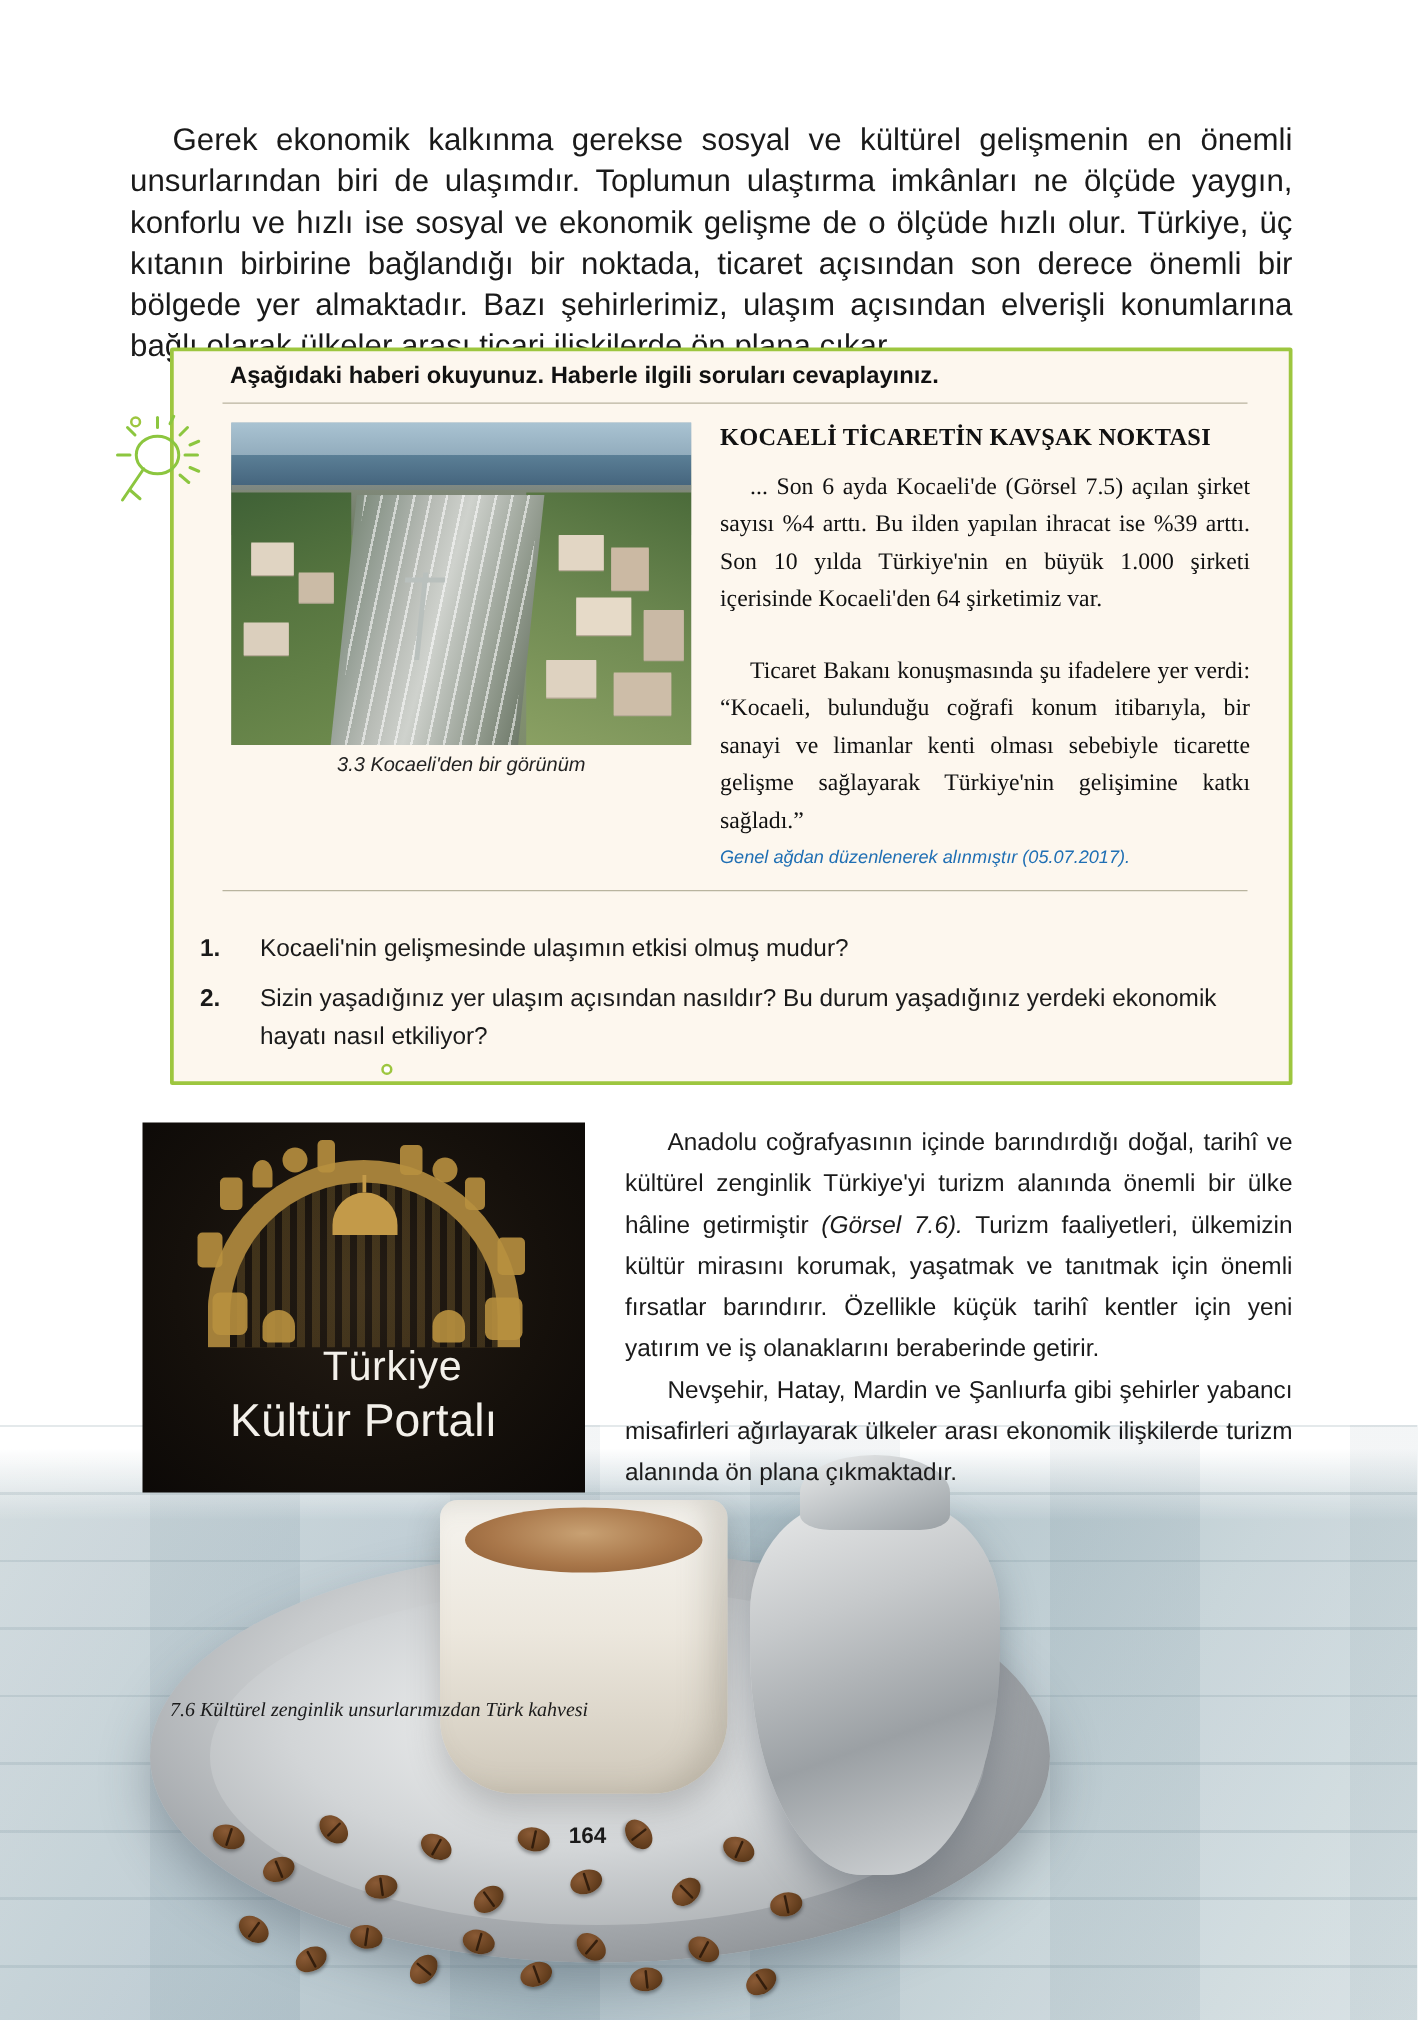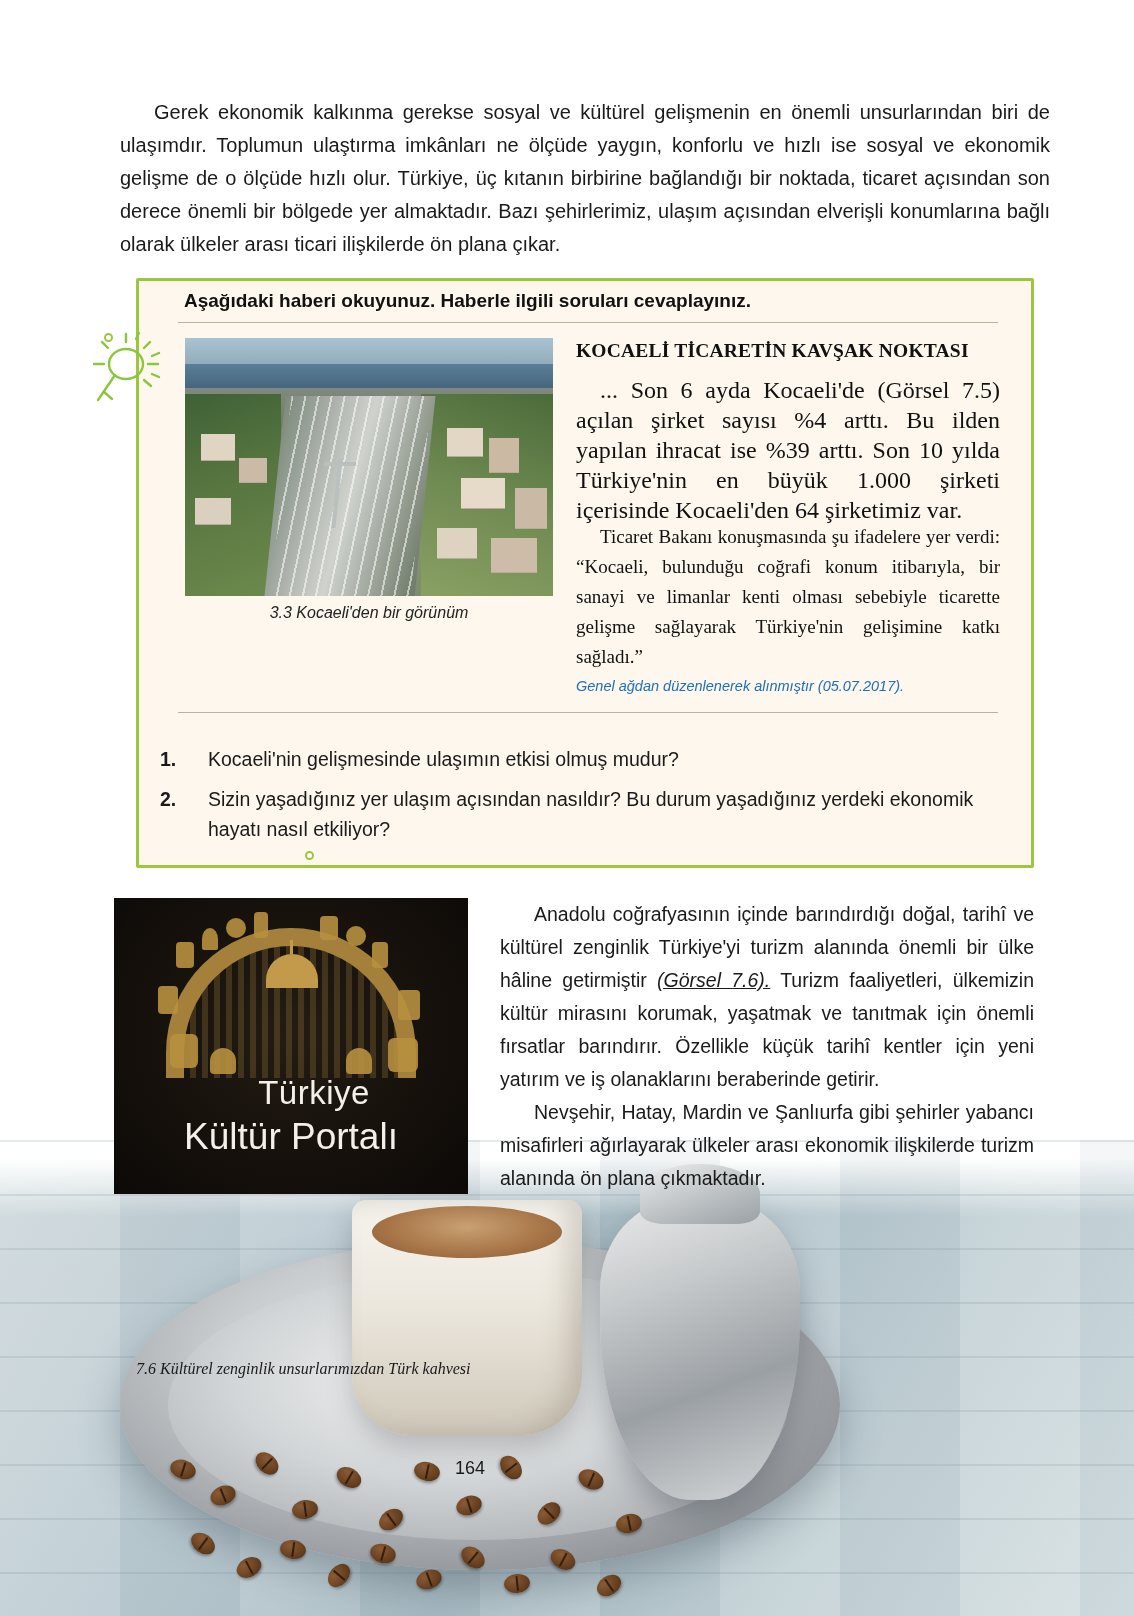--- a/index.html
+++ b/index.html
@@ -122,26 +122,25 @@
   .page {
     position: absolute;
     inset: 0;
   }
 
   .intro-para {
     position: absolute;
     left: 104px;
     top: 96px;
     width: 930px;
-    font-size: 20px;
+    font-size: 25px;
     line-height: 33px;
     color: #1a1a1a;
     text-align: justify;
     text-indent: 34px;
-    margin-left: 16px;
   }
 
   
   .activity-box {
     position: absolute;
     left: 136px;
     top: 278px;
     width: 898px;
     height: 590px;
     background: #fdf7ee;
@@ -239,21 +238,21 @@
     font-weight: bold;
     color: #111;
     letter-spacing: .2px;
   }
   .news-p1 {
     position: absolute;
     left: 576px;
     top: 375px;
     width: 424px;
     font-family: "Liberation Serif", serif;
-    font-size: 24px;
+    font-size: 19px;
     line-height: 30px;
     color: #111;
     text-align: justify;
     text-indent: 24px;
   }
   .news-p2 {
     position: absolute;
     left: 576px;
     top: 522px;
     width: 424px;
@@ -383,41 +382,42 @@
     left: 500px;
     top: 898px;
     width: 534px;
     font-size: 19.5px;
     line-height: 33px;
     color: #1a1a1a;
     text-align: justify;
   }
   .right-para p { margin: 0; text-indent: 34px; }
   .right-para p + p { margin-top: 0; }
-  .right-para i { font-style: italic; text-decoration: underline; }
+  .right-para i { font-style: italic; }
 
   .coffee-caption {
     position: absolute;
     left: 136px;
     top: 1360px;
     width: 520px;
     font-size: 16px;
     font-style: italic;
     color: #1a1a1a;
     font-family: Liberation Serif, serif;
   }
 
   .page-number {
     position: absolute;
     left: 0;
     top: 1458px;
     width: 940px;
     text-align: center;
     font-size: 18px;
     color: #1a1a1a;
+    font-weight: bold;
   }
 </style>
 </head>
 <body>
 
 <div class="coffee-photo">
   <div class="planks"></div>
   <div class="tray"></div>
   <div class="tray-inner"></div>
   <div class="cup"></div>

